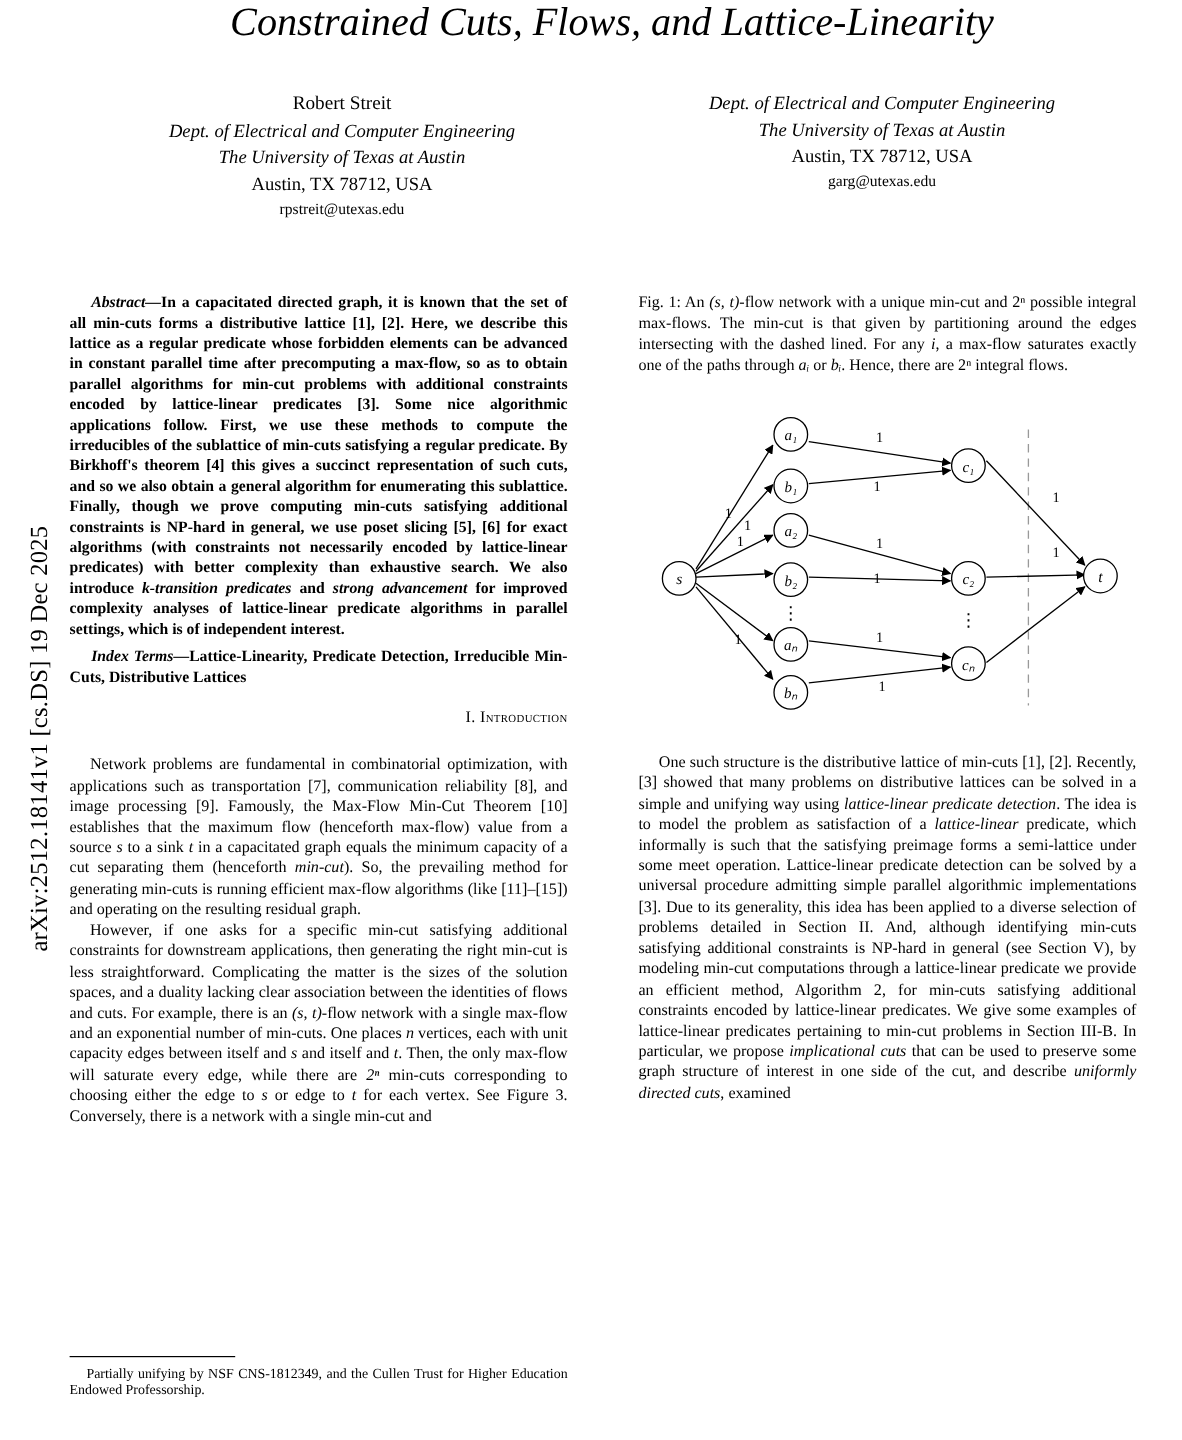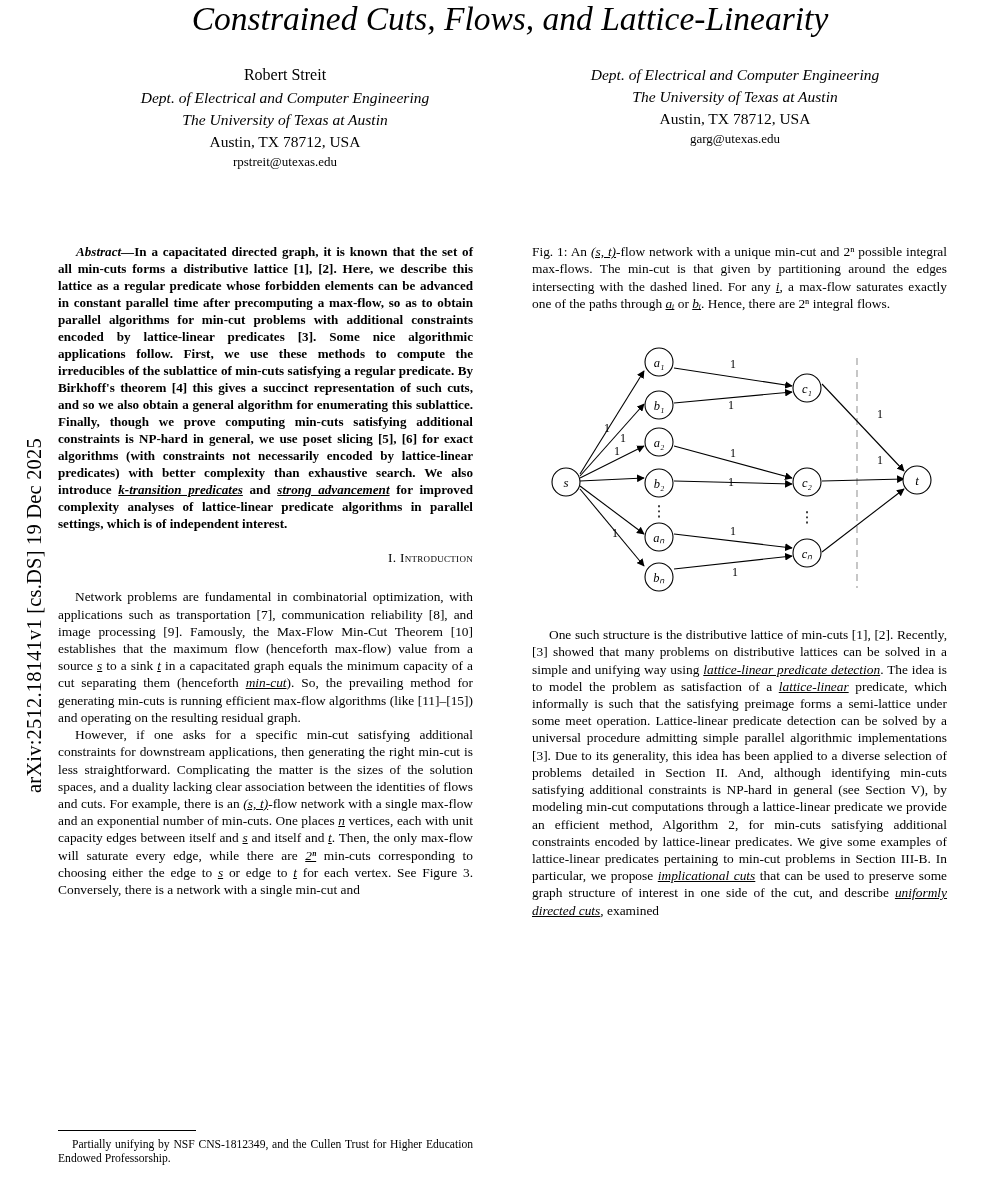--- a/index.html
+++ b/index.html
@@ -37,21 +37,21 @@
     width: 900px;
     text-align: center;
     font-size: 33.5px;
     font-family: "Liberation Serif", serif;
     letter-spacing: 0px;
     font-style: italic;
   }
   .authors {
     position: absolute;
     left: 60px;
-    top: 64px;
+    top: 76px;
     width: 900px;
     display: flex;
   }
   .author {
     width: 50%;
     text-align: center;
     font-size: 15.5px;
     line-height: 1.42;
   }
   .author .name { font-size: 16px; }
@@ -93,21 +93,21 @@
     letter-spacing: 0.3px;
   }
   p.body {
     margin: 0 0 0 0;
     text-indent: 17px;
     text-align: justify;
     font-size: 13.4px;
     line-height: 1.285;
   }
   p.body + p.body { margin-top: 0px; }
-  .it { font-style: italic; text-decoration: underline; }
+  .it { font-style: italic; }
   .footnote {
     position: absolute;
     left: 58px;
     top: 1138px;
     width: 415px;
     font-size: 11.6px;
     line-height: 1.25;
     text-align: justify;
     text-indent: 14px;
   }
@@ -155,20 +155,23 @@
       <div class="mail">garg@utexas.edu</div>
     </div>
   </div>
 
   <div class="col left">
 
     <div class="abstract">
       <span class="lead">Abstract—</span><span>In a capacitated directed graph, it is known that the set of all min-cuts forms a distributive lattice [1], [2]. Here, we describe this lattice as a regular predicate whose forbidden elements can be advanced in constant parallel time after precomputing a max-flow, so as to obtain parallel algorithms for min-cut problems with additional constraints encoded by lattice-linear predicates [3]. Some nice algorithmic applications follow. First, we use these methods to compute the irreducibles of the sublattice of min-cuts satisfying a regular predicate. By Birkhoff's theorem [4] this gives a succinct representation of such cuts, and so we also obtain a general algorithm for enumerating this sublattice. Finally, though we prove computing min-cuts satisfying additional constraints is NP-hard in general, we use poset slicing [5], [6] for exact algorithms (with constraints not necessarily encoded by lattice-linear predicates) with better complexity than exhaustive search. We also introduce </span><span class="it">k-transition predicates</span><span> and </span><span class="it">strong advancement</span><span> for improved complexity analyses of lattice-linear predicate algorithms in parallel settings, which is of independent interest.</span>
     </div>
 
+    <div class="idxterms">
+      <span class="lead">Index Terms—</span><span>Lattice-Linearity, Predicate Detection, Irreducible Min-Cuts, Distributive Lattices</span>
+    </div>
 
     <div class="sec-head">I. Introduction</div>
 
     <p class="body">
       <span>Network problems are fundamental in combinatorial optimization, with applications such as transportation [7], communication reliability [8], and image processing [9]. Famously, the Max-Flow Min-Cut Theorem [10] establishes that the maximum flow (henceforth max-flow) value from a source </span><span class="it">s</span><span> to a sink </span><span class="it">t</span><span> in a capacitated graph equals the minimum capacity of a cut separating them (henceforth </span><span class="it">min-cut</span><span>). So, the prevailing method for generating min-cuts is running efficient max-flow algorithms (like [11]–[15]) and operating on the resulting residual graph.</span>
     </p>
 
     <p class="body">
       <span>However, if one asks for a specific min-cut satisfying additional constraints for downstream applications, then generating the right min-cut is less straightforward. Complicating the matter is the sizes of the solution spaces, and a duality lacking clear association between the identities of flows and cuts. For example, there is an </span><span class="it">(s, t)</span><span>-flow network with a single max-flow and an exponential number of min-cuts. One places </span><span class="it">n</span><span> vertices, each with unit capacity edges between itself and </span><span class="it">s</span><span> and itself and </span><span class="it">t</span><span>. Then, the only max-flow will saturate every edge, while there are </span><span class="it">2ⁿ</span><span> min-cuts corresponding to choosing either the edge to </span><span class="it">s</span><span> or edge to </span><span class="it">t</span><span> for each vertex. See Figure 3. Conversely, there is a network with a single min-cut and</span>
     </p>

